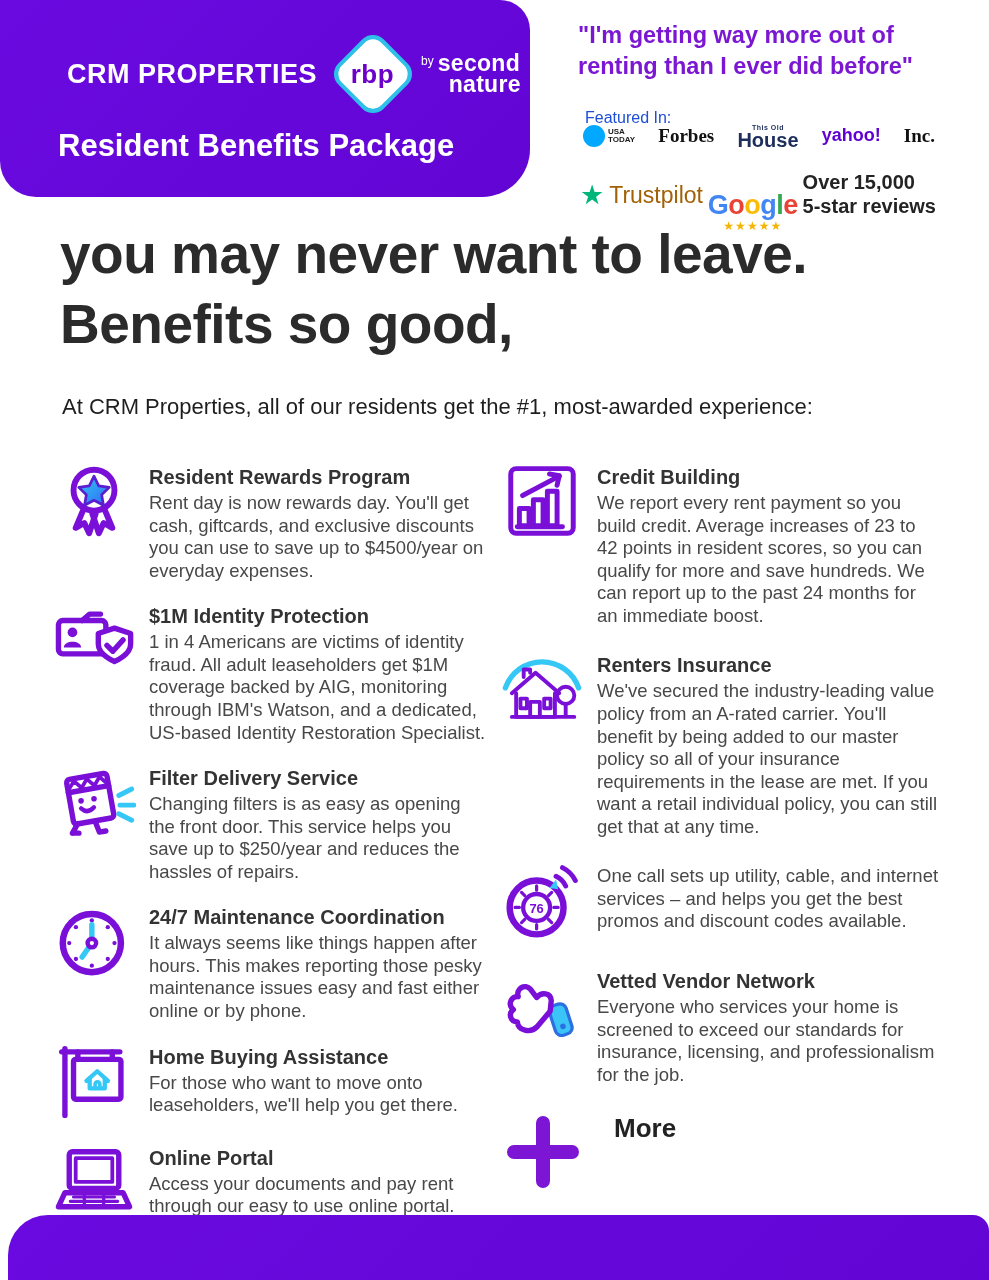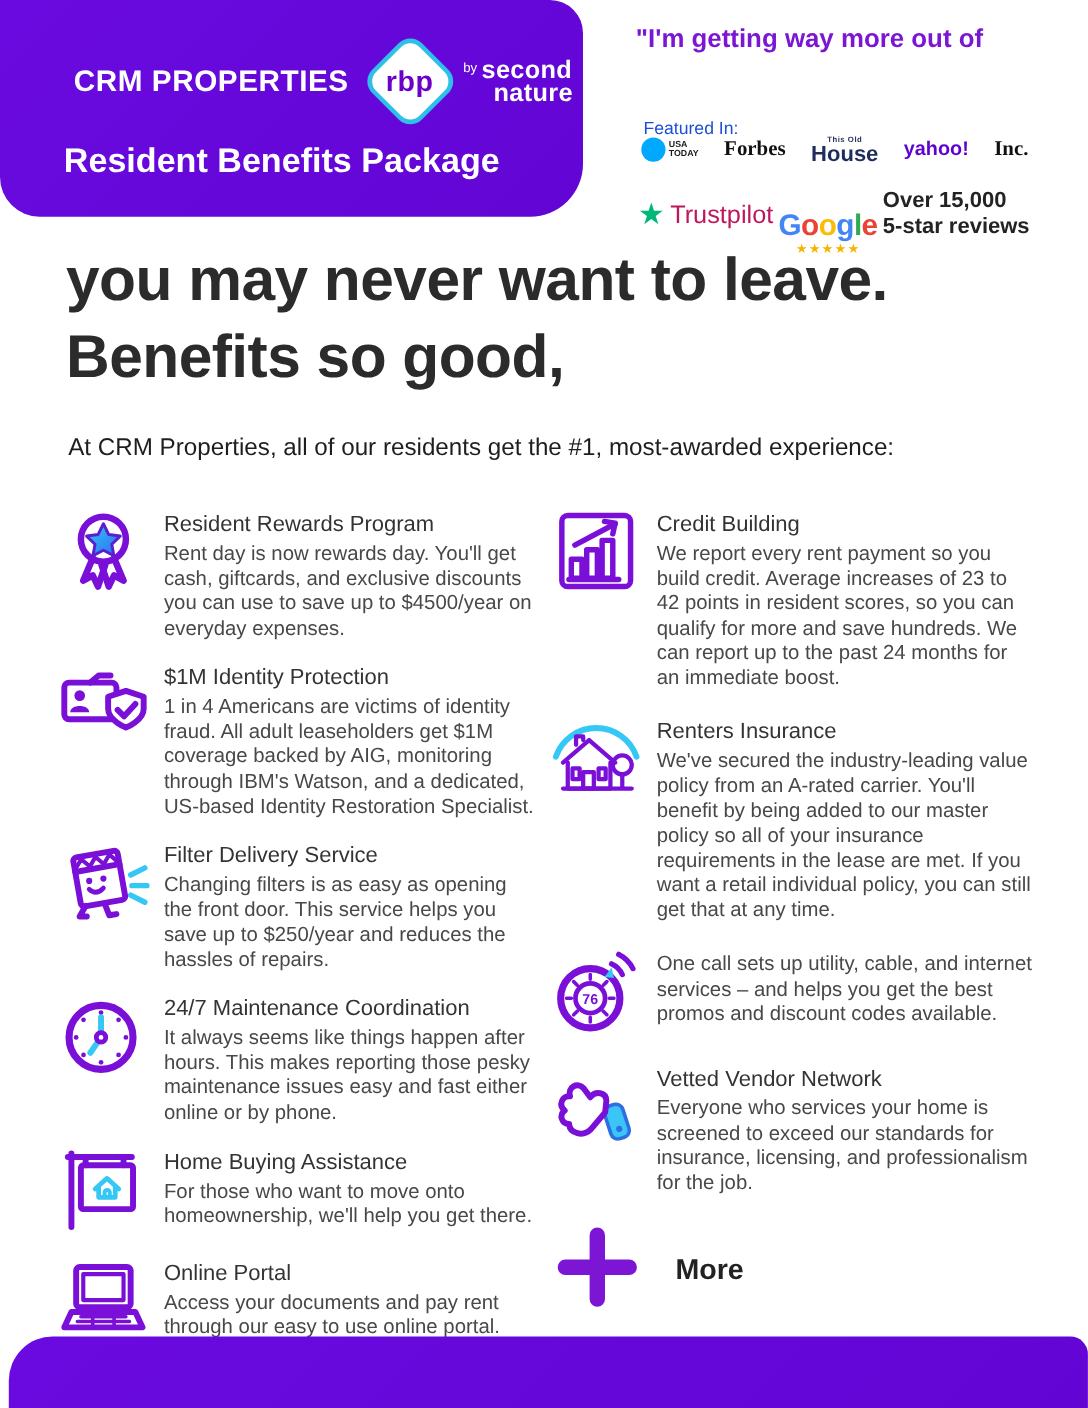--- a/index.html
+++ b/index.html
@@ -39,43 +39,43 @@
   .toh { text-align:center; color:#1d2d5c; line-height:.9; }
   .toh-top { font-size:7px; font-weight:bold; letter-spacing:.5px; }
   .toh-main { font-size:20px; font-weight:bold; }
   .yahoo { font-size:18px; font-weight:bold; color:#5f01d1; }
   .inc { font-family:"Liberation Serif",serif; font-weight:bold; font-size:19px; color:#111; }
 
   .ratings-row { position:absolute; left:580px; top:158px; width:356px; display:flex; align-items:center;
     justify-content:space-between; }
   .trustpilot { display:flex; align-items:center; gap:5px; }
   .tp-star { color:#00b67a; font-size:27px; line-height:1; }
-  .tp-label { font-size:23px; font-weight:500; color:#be185d; }
+  .tp-label { font-size:23px; font-weight:500; color:#a16207; }
   .google { text-align:center; line-height:1; }
   .google-word { font-size:27px; font-weight:bold; letter-spacing:-.5px;margin-top:34px; }
   .g-blue{color:#4285f4;} .g-red{color:#ea4335;} .g-yellow{color:#fbbc05;} .g-green{color:#34a853;}
   .google-stars { font-size:12px; color:#f5b400; letter-spacing:1px; margin-top:1px; }
   .reviews { font-weight:bold; font-size:20px; color:#232323; line-height:1.18; text-align:left; }
 
   
   .headline { position:absolute; left:60px; top:220px; font-size:55px; font-weight:bold; color:#2b2b2b;
     line-height:1.27; letter-spacing:-.5px; white-space:nowrap; }
   .subheadline { position:absolute; left:62px; top:394px; font-size:22px; color:#1e1e1e; white-space:nowrap; }
 
   
   .col-left  { position:absolute; left:52px;  top:460px; width:436px; }
   .col-right { position:absolute; left:500px; top:460px; width:440px; }
   .benefit { display:flex; gap:13px; margin-bottom:17px; }
   .col-right .benefit { margin-bottom:21px; }
   .benefit-icon { flex:0 0 84px; height:84px; }
   .benefit-icon svg { display:block; }
   .benefit-text { padding-top:6px; }
-  .benefit-title { font-size:20px; font-weight:normal; color:#333; margin-bottom:3px; }
+  .benefit-title { font-size:20px; font-weight:bold; color:#333; margin-bottom:3px; }
   .benefit-desc { font-size:18.5px; color:#484848; line-height:1.22; }
-  .more-row { display:flex; align-items:center; gap:32px; margin-top:26px; margin-left:4px; }
+  .more-row { display:flex; gap:32px; margin-top:26px; margin-left:4px; }
   .more-label { font-size:26px; font-weight:bold; color:#222; }
 
   
   .bottom-bar { position:absolute; left:8px; top:1215px; width:981px; height:65px;
     background:linear-gradient(135deg,#6a0ae0,#6205d4); border-radius:40px 16px 0 0; }
 </style>
 </head>
 <body>
 
 <div class="page">
@@ -97,20 +97,21 @@
             <div class="brand-l2">nature</div>
           </span>
         </div>
       </div>
     </div>
     <div class="package-title">Resident Benefits Package</div>
   </div>
 
   <div class="quote-block">
     <div class="quote-line">"I'm getting way more out of</div>
+    <div class="quote-line">renting than I ever did before"</div>
   </div>
 
   <div class="featured-label">Featured In:</div>
 
   <div class="press-row">
     <div class="usatoday">
       <div class="usatoday-circle"></div>
       <div class="usatoday-txt">
         <div>USA</div>
         <div>TODAY</div>
@@ -245,21 +246,21 @@
             <path d="M9 11 h54"></path>
             <path d="M24 11 v7 M56 11 v7"></path>
             <rect x="20" y="18" width="44" height="37" rx="2"></rect>
           </g>
           <path d="M32 38 l10 -9 10 9 M35 36 v9 h14 v-9" fill="none" stroke="#35c7f5" stroke-width="4" stroke-linecap="round" stroke-linejoin="round"></path>
           <path d="M40 45 v-4 a2.2 2.2 0 0 1 4.4 0 v4" fill="none" stroke="#35c7f5" stroke-width="3.4" stroke-linecap="round"></path>
         </svg>
       </div>
       <div class="benefit-text">
         <div class="benefit-title">Home Buying Assistance</div>
-        <div class="benefit-desc">For those who want to move onto homeownership, we'll help you get there.</div>
+        <div class="benefit-desc">For those who want to move onto leaseholders, we'll help you get there.</div>
       </div>
     </div>
 
     <div class="benefit">
       <div class="benefit-icon">
         <svg width="84" height="84" viewBox="0 0 78 78">
           <g fill="none" stroke="#7a0fd8" stroke-width="5" stroke-linecap="round" stroke-linejoin="round">
             <rect x="16" y="10" width="46" height="34" rx="3"></rect>
             <rect x="22" y="16" width="34" height="22" stroke-width="3.5"></rect>
             <path d="M12 48 H66 L72 61 H6 Z"></path>

